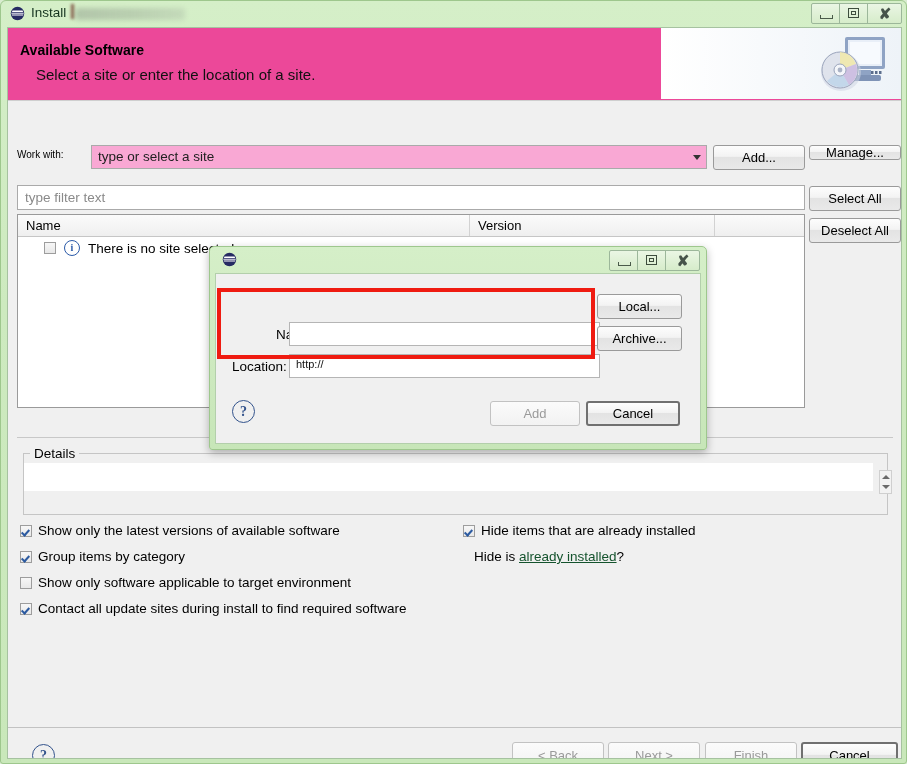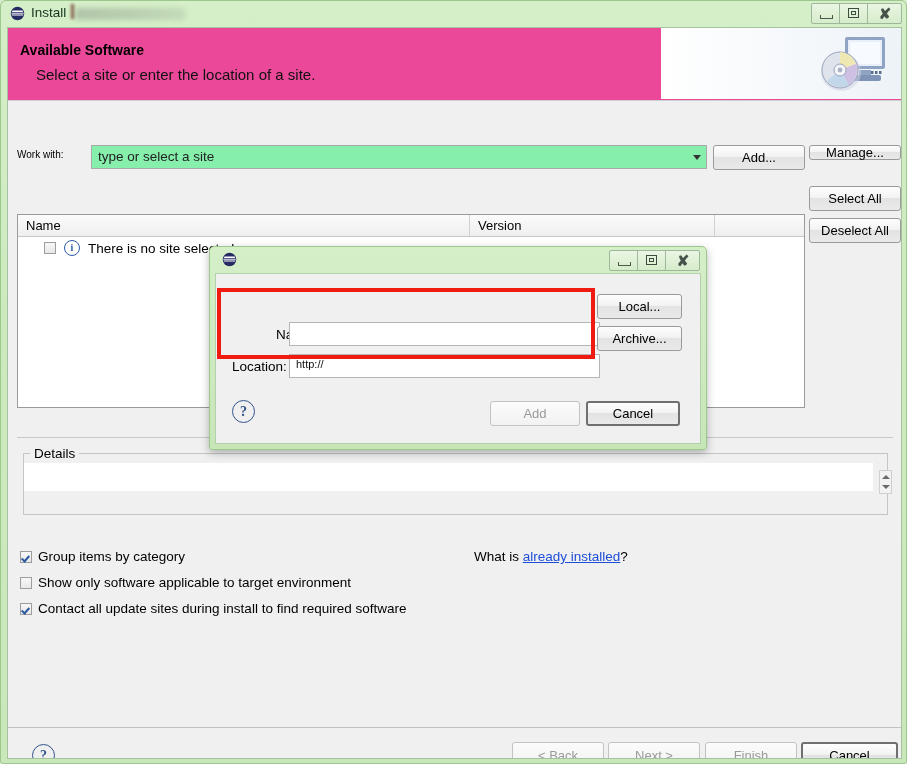--- a/index.html
+++ b/index.html
@@ -80,21 +80,21 @@
   }
   #header-sub{
     position:absolute;left:28px;top:38px;font-size:15px;color:#111;
   }
   #header-icon{position:absolute;right:8px;top:3px;width:78px;height:66px;}
   
   .lbl{position:absolute;font-size:10px;color:#000;}
   #workwith-label{left:9px;top:121px;}
   #workwith-combo{
     position:absolute;left:83px;top:117px;width:616px;height:24px;
-    background:#86efac;border:1px solid #aaa;box-sizing:border-box;
+    background:#f9a8d4;border:1px solid #aaa;box-sizing:border-box;
   }
   #workwith-combo .val{
     position:absolute;left:6px;top:3px;font-size:13.5px;color:#222;
   }
   #workwith-combo .arrow{
     position:absolute;right:5px;top:9px;width:0;height:0;
     border-left:4px solid transparent;border-right:4px solid transparent;border-top:5px solid #333;
   }
   .btn{
     position:absolute;box-sizing:border-box;
@@ -180,21 +180,21 @@
   #details-spin .up{top:4px;border-bottom:4px solid #6a6a6a;}
   #details-spin .dn{bottom:4px;border-top:4px solid #6a6a6a;}
   
   .optrow{position:absolute;display:flex;align-items:center;gap:6px;font-size:13.5px;color:#000;white-space:nowrap;}
   #opt1{left:12px;top:495px;}
   #opt2{left:12px;top:521px;}
   #opt3{left:12px;top:547px;}
   #opt4{left:12px;top:573px;}
   #opt5{left:455px;top:495px;}
   #whatis{position:absolute;left:466px;top:521px;font-size:13.5px;color:#000;white-space:nowrap;}
-  #whatis a{color:#1d4ed8;text-decoration:underline;}
+  #whatis a{color:#14532d;text-decoration:underline;}
   
   #bottom-sep{position:absolute;left:0;top:699px;width:893px;height:1px;background:#c2c2c2;}
   #bottom-bar{position:absolute;left:0;top:700px;width:893px;height:30px;background:#f0f0f0;}
   #help-main{position:absolute;left:24px;top:716px;}
   .help-ico{
     width:21px;height:21px;border-radius:50%;border:1.6px solid #33538c;
     color:#33538c;font-size:14px;font-weight:bold;
     display:flex;align-items:center;justify-content:center;
     font-family:"Liberation Serif",serif;background:transparent;
   }
@@ -295,20 +295,23 @@
     </div>
 
     <span class="lbl" id="workwith-label">Work with:</span>
     <div id="workwith-combo">
       <span class="val">type or select a site</span>
       <span class="arrow"></span>
     </div>
     <div class="btn" id="btn-add">Add...</div>
     <div class="btn" id="btn-manage">Manage...</div>
 
+    <div id="filter-box">
+      <span class="ph">type filter text</span>
+    </div>
     <div class="btn" id="btn-selectall">Select All</div>
     <div class="btn" id="btn-deselectall">Deselect All</div>
 
     <div id="table">
       <div id="thead">
         <div class="th" id="th-version">Version</div>
         <div class="th" id="th-name">Name</div>
         <div class="th" id="th-blank"></div>
       </div>
       <div id="trow">
@@ -321,33 +324,41 @@
 
     <div id="hsep"></div>
     <div id="details-group"></div>
     <span id="details-legend">Details</span>
     <div id="details-field"></div>
     <div id="details-spin">
       <span class="up"></span>
       <span class="dn"></span>
     </div>
 
+    <div class="optrow" id="opt1">
+      <span class="cbox on"></span>
+      <span>Show only the latest versions of available software</span>
+    </div>
     <div class="optrow" id="opt2">
       <span class="cbox on"></span>
       <span>Group items by category</span>
     </div>
     <div class="optrow" id="opt3">
       <span class="cbox"></span>
       <span>Show only software applicable to target environment</span>
     </div>
     <div class="optrow" id="opt4">
       <span class="cbox on"></span>
       <span>Contact all update sites during install to find required software</span>
     </div>
-    <div id="whatis"><span>What is </span><a href="#">already installed</a><span>?</span></div>
+    <div class="optrow" id="opt5">
+      <span class="cbox on"></span>
+      <span>Hide items that are already installed</span>
+    </div>
+    <div id="whatis"><span>Hide is </span><a href="#">already installed</a><span>?</span></div>
 
     <div id="bottom-sep"></div>
     <div id="bottom-bar"></div>
     <div id="help-main">
       <span class="help-ico">?</span>
     </div>
     <div class="btn dis" id="btn-back">&lt; Back</div>
     <div class="btn dis" id="btn-next">Next &gt;</div>
     <div class="btn dis" id="btn-finish">Finish</div>
     <div class="btn def" id="btn-cancel">Cancel</div>

